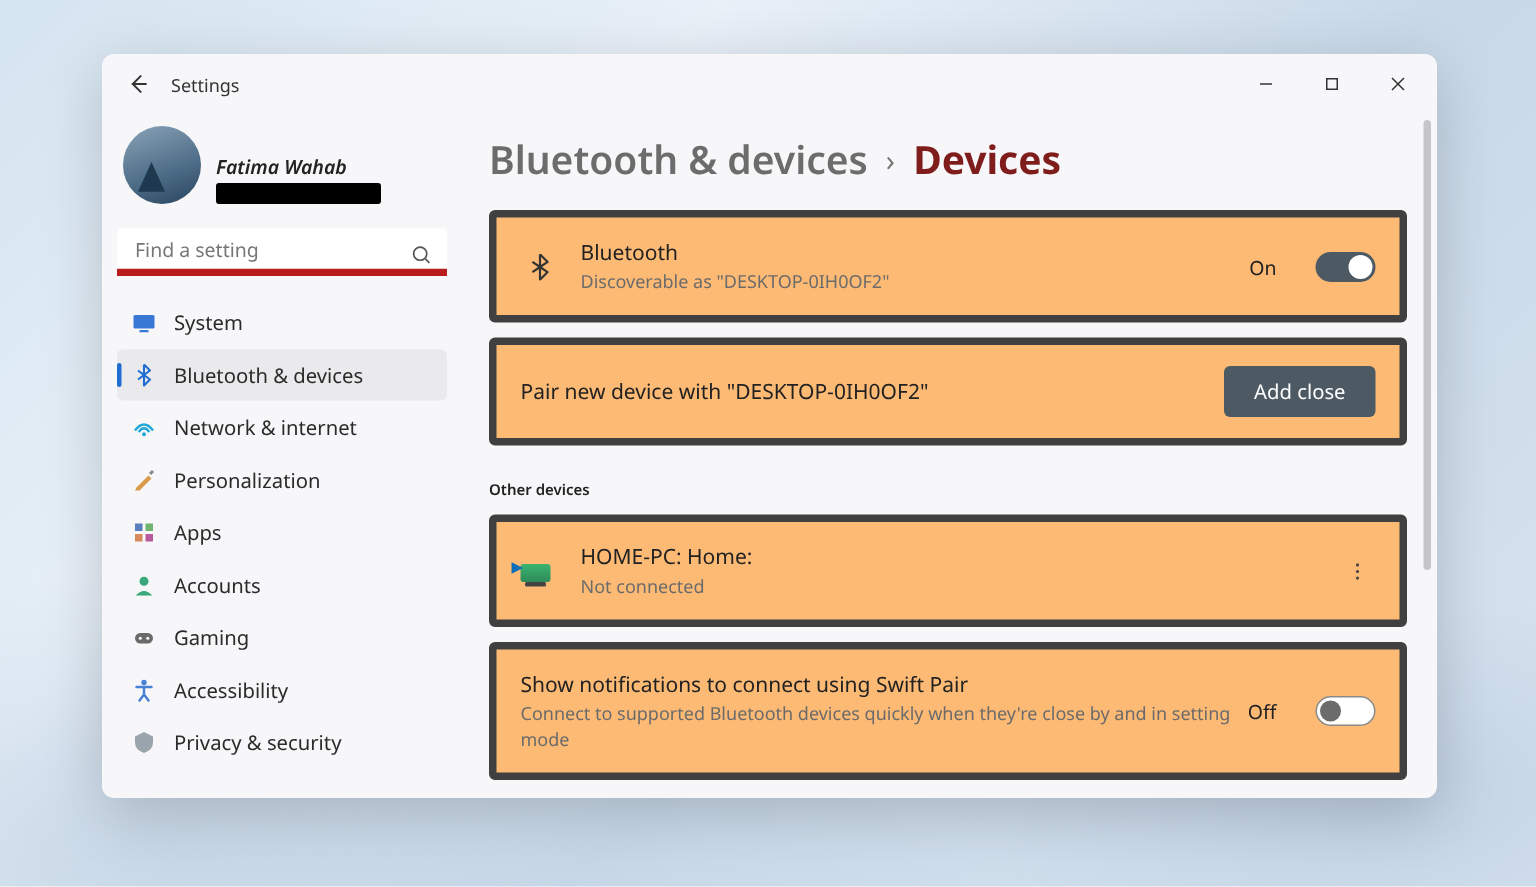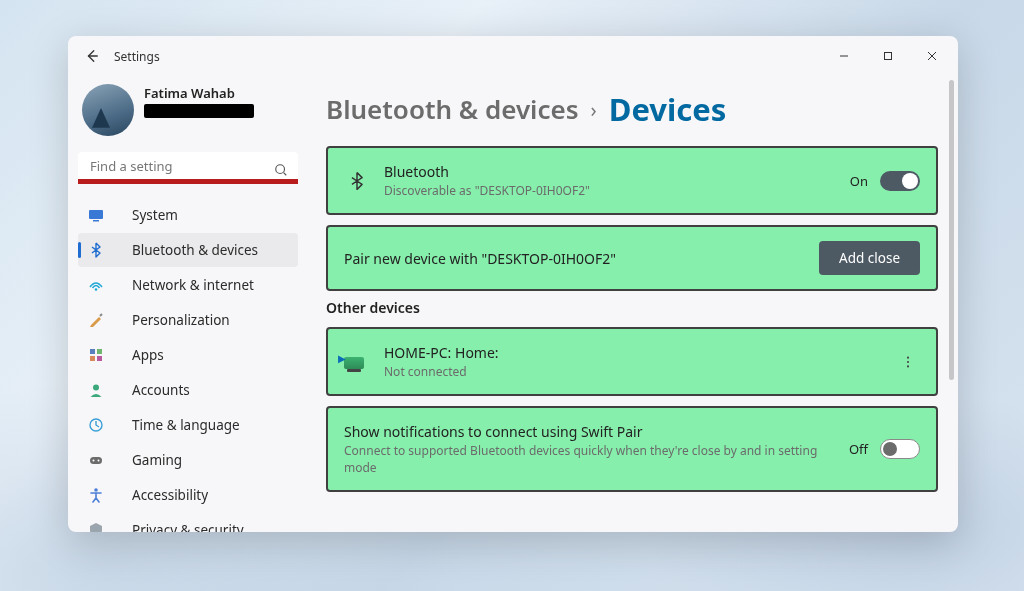--- a/index.html
+++ b/index.html
@@ -26,84 +26,84 @@
   .back-btn { width: 40px; height: 40px; display:flex;align-items:center;justify-content:center; color:#333; }
   .back-btn svg { width:14px;height:14px; }
   .title-text { font-size:12px; color:#333; margin-left:2px; }
   .winctrl { margin-left:auto; display:flex; }
   .wc { width:44px; height:32px; display:flex;align-items:center;justify-content:center; color:#333; }
   .wc svg { width:10px;height:10px; }
 
   .body { flex:1; display:flex; overflow:hidden; }
 
   .sidebar { width:240px; padding: 0 10px 10px 10px; display:flex;flex-direction:column; gap:4px; }
-  .userbox { display:flex; align-items:flex-start; gap:10px; padding:8px 4px 10px 4px; }
+  .userbox { display:flex; align-items:flex-end; gap:10px; padding:8px 4px 10px 4px;font-style:italic; }
   .avatar { width:52px;height:52px;border-radius:50%; background: linear-gradient(160deg,#8aa4b8 0%, #4c6b86 60%, #29455e 100%); position:relative; overflow:hidden; }
   .avatar::after{ content:""; position:absolute; left:10px; bottom:6px; width:18px;height:22px; background:#1e3850; clip-path: polygon(50% 0, 100% 90%, 0 90%); }
   .userinfo { display:flex;flex-direction:column; }
   .username { font-size:13px; font-weight:600; color:#222; }
   .redact { width:110px; height:14px; background:#000; margin-top:2px; border-radius:2px; }
 
   .searchbox { position:relative; margin:2px 0 10px 0; }
   .searchbox input {
     width:100%; height:32px; border:none; border-bottom:5px solid #b91c1c;
     background:#fff; padding:0 32px 0 12px; font-size:13px; color:#555;
     border-radius:4px 4px 0 0; outline:none;
   }
   .searchbox input::placeholder { color:#777; }
   .searchicon { position:absolute; right:10px; top:8px; color:#555; }
   .searchicon svg{width:14px;height:14px;}
 
   .nav { display:flex; flex-direction:column; gap:1px; }
   .nav-item {
-    display:flex; align-items:center; gap:28px; height:34px; padding:0 10px;
+    display:flex; align-items:center; gap:12px; height:34px; padding:0 10px;
     border-radius:4px; font-size:13.5px; color:#2b2b2b; position:relative;
     cursor:default;
   }
   .nav-item.active { background:#eaeaec; }
   .nav-item.active::before {
     content:""; position:absolute; left:0; top:9px; width:3px; height:16px;
     background:#1f6dd1; border-radius:2px;
   }
   .nav-icon { width:16px;height:16px; display:flex;align-items:center;justify-content:center; }
   .nav-icon svg{width:16px;height:16px;}
 
   .main { flex:1; padding: 0 20px 0 18px; overflow:hidden; position:relative; }
   .scrollzone { position:absolute; right:4px; top:0; bottom:0; width:5px; }
   .scrollthumb { position:absolute; top:4px; left:0; width:5px; height:300px; background:#c6c6c8; border-radius:3px; }
 
   .breadcrumb { display:flex; align-items:center; gap:12px; padding:12px 0 6px 0; }
   .bc-parent { font-size:26px; font-weight:600; color:#6c6c6c; }
   .bc-sep { font-size:20px; color:#777; }
-  .bc-current { font-size:31px; font-weight:700; color:#0369a1; }
+  .bc-current { font-size:26px; font-weight:700; color:#7f1d1d; }
 
   .card {
-    background:#86efac; border:2px solid #404040; border-radius:4px;
+    background:#fdba74; border:5px solid #404040; border-radius:4px;
     padding:14px 16px; margin-top:10px; display:flex; align-items:center;
   }
   .card-icon { width:26px; display:flex; justify-content:center; color:#444; margin-right:14px; }
   .card-icon svg{width:18px;height:18px;}
   .card-body { flex:1; display:flex; flex-direction:column; }
   .card-title { font-size:14px; color:#222; }
   .card-sub { font-size:12px; color:#6b6b6b; margin-top:2px; line-height:1.35; }
 
-  .toggle-wrap { display:flex; align-items:center; gap:12px; }
+  .toggle-wrap { display:flex; align-items:center; gap:26px; }
   .toggle-label { font-size:13px; color:#222; }
   .toggle { width:40px; height:20px; border-radius:10px; position:relative; }
   .toggle.on { background:#4d5a64; }
   .toggle.on::after { content:""; position:absolute; right:2px; top:2px; width:16px;height:16px; background:#fff; border-radius:50%; }
   .toggle.off { background:#fff; border:1px solid #8a8a8a; }
   .toggle.off::after { content:""; position:absolute; left:2px; top:2px; width:14px;height:14px; background:#6b6b6b; border-radius:50%; }
 
   .btn-primary {
     background:#4d5a64; color:#fff; border:none; border-radius:4px;
     padding:8px 20px; font-size:13.5px; cursor:default;
   }
 
-  .section-head { font-size:14px; font-weight:600; color:#222; margin-top:7px; }
+  .section-head { font-size:10px; font-weight:600; color:#222; margin-top:22px; }
 
   .dev-icon { width:28px; margin-right:12px; position:relative; }
   .homepc-icon {
     width:20px;height:12px; background:linear-gradient(#3cb371,#2e8b57); border-radius:2px; position:relative; margin-top:3px;
   }
   .homepc-icon::before { content:""; position:absolute; bottom:-3px; left:3px; width:14px;height:3px; background:#444; border-radius:1px; }
   .homepc-icon::after { content:"▶"; position:absolute; left:-6px; top:-6px; font-size:10px; color:#0b6db7; }
 
   .more-btn { width:24px;height:24px; display:flex;align-items:center;justify-content:center; color:#444; }
   .more-btn svg{width:14px;height:14px;}
@@ -214,29 +214,20 @@
               <svg viewBox="0 0 16 16">
                 <circle cx="8" cy="5.5" r="3" fill="#3aa87a"></circle>
                 <path d="M2.5 15 Q8 9 13.5 15" fill="#3aa87a"></path>
               </svg>
             </span>
           <span>Accounts</span>
         </div>
         <div class="nav-item">
           <span class="nav-icon">
               <svg viewBox="0 0 16 16">
-                <circle cx="8" cy="8" r="6" stroke="#3a9fd6" stroke-width="1.4" fill="none"></circle>
-                <path d="M8 4 V8 L11 10" stroke="#3a9fd6" stroke-width="1.4" fill="none"></path>
-              </svg>
-            </span>
-          <span>Time &amp; language</span>
-        </div>
-        <div class="nav-item">
-          <span class="nav-icon">
-              <svg viewBox="0 0 16 16">
                 <rect x="2" y="5" width="12" height="7" rx="3.5" fill="#6b6b6b"></rect>
                 <circle cx="5.5" cy="8.5" r="1" fill="#fff"></circle>
                 <circle cx="10.5" cy="8.5" r="1" fill="#fff"></circle>
               </svg>
             </span>
           <span>Gaming</span>
         </div>
         <div class="nav-item">
           <span class="nav-icon">
               <svg viewBox="0 0 16 16">

